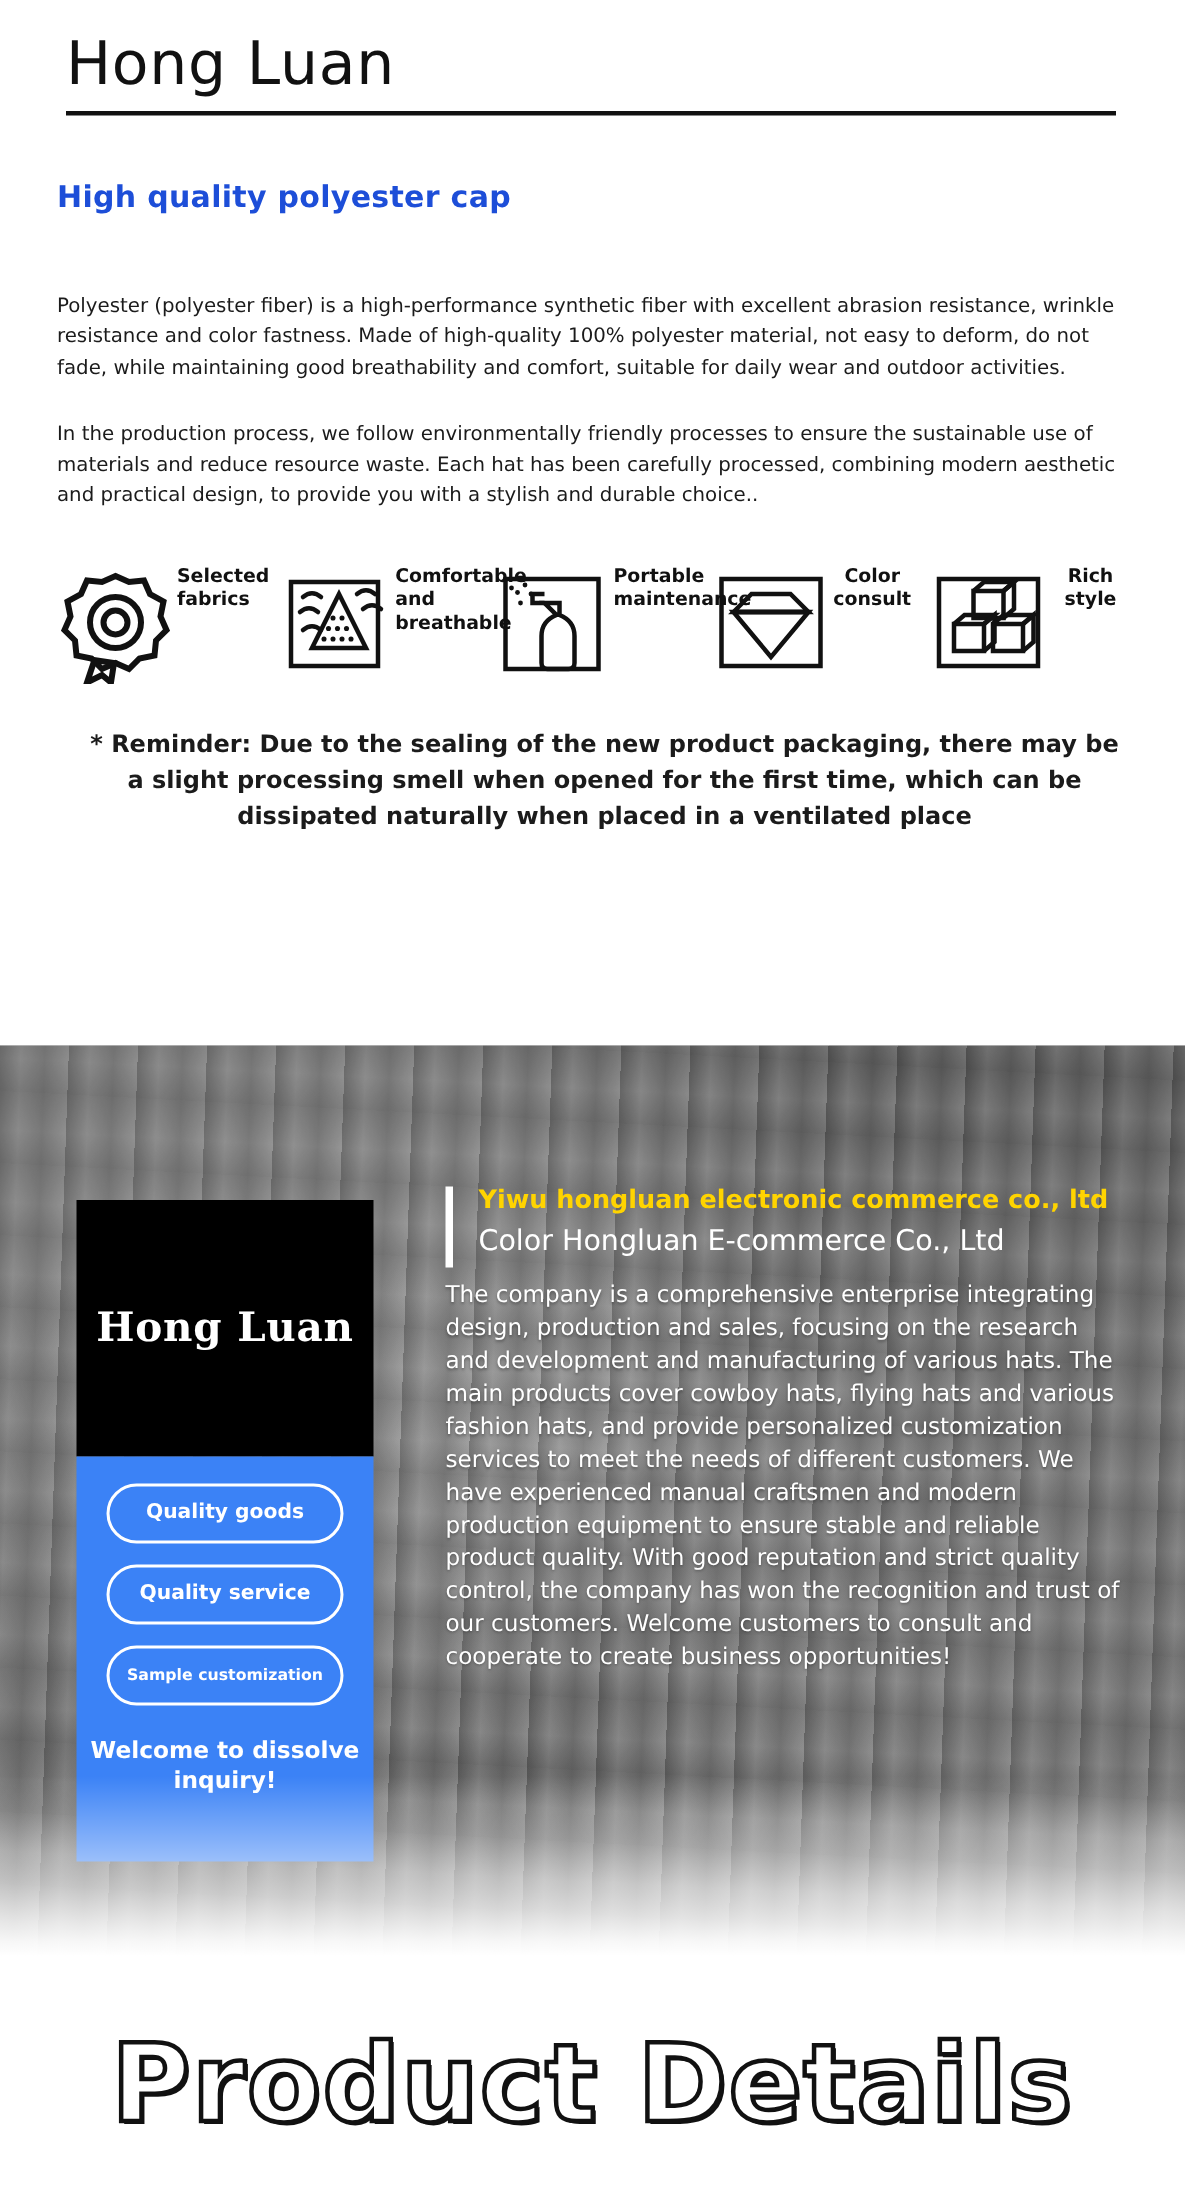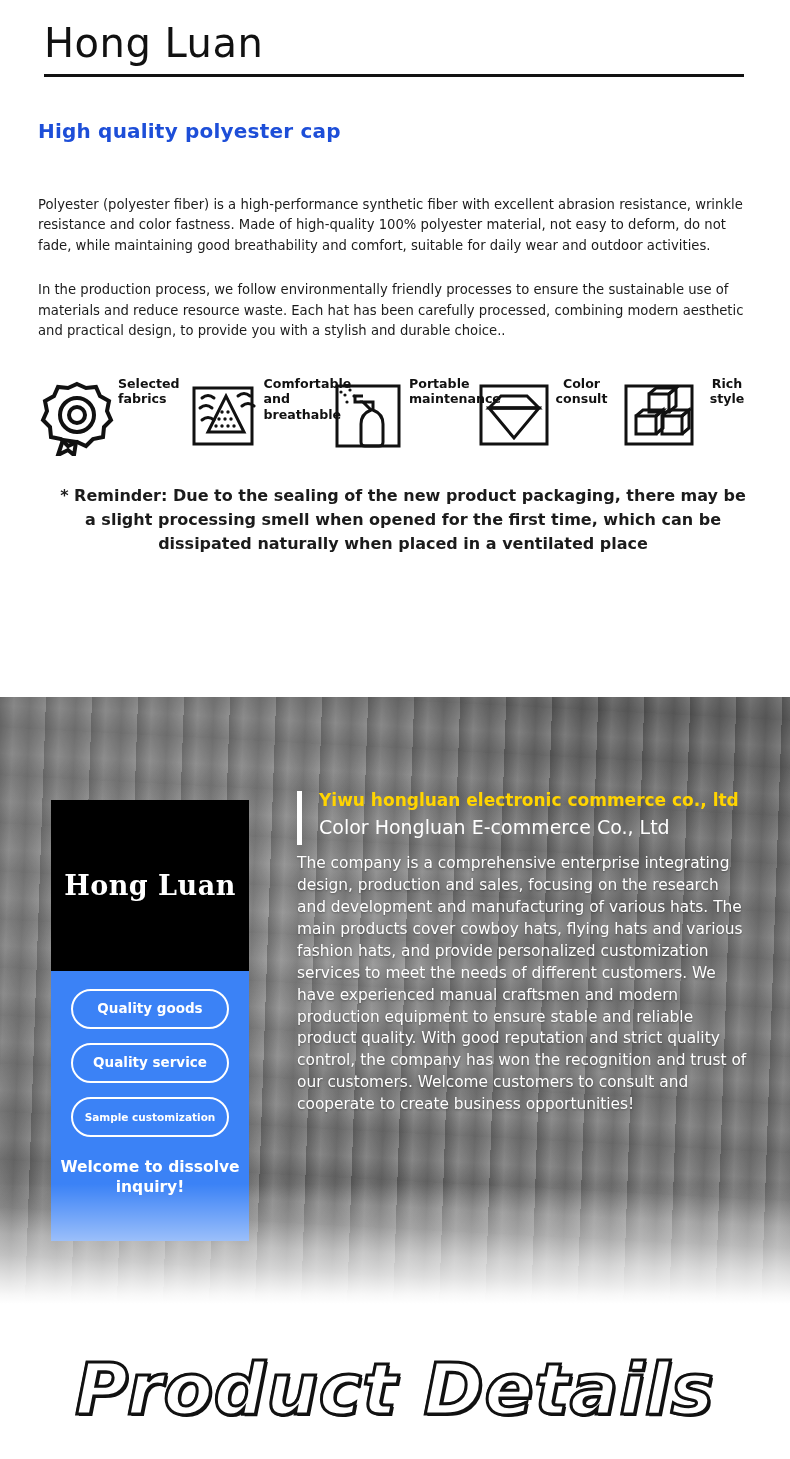--- a/index.html
+++ b/index.html
@@ -224,21 +224,20 @@
   
   .product-details {
     position: absolute;
     left: 0;
     bottom: 28px;
     width: 790px;
     text-align: center;
   }
   .product-details-text {
     font-family: "DejaVu Sans", sans-serif;
-    font-style: italic;
     font-weight: bold;
     font-size: 72px;
     letter-spacing: 1px;
     color: #ffffff;
     -webkit-text-stroke: 3px #111111;
     text-shadow:
       2px 2px 0 #111,
       -1px -1px 0 #111;
   }
 </style>

